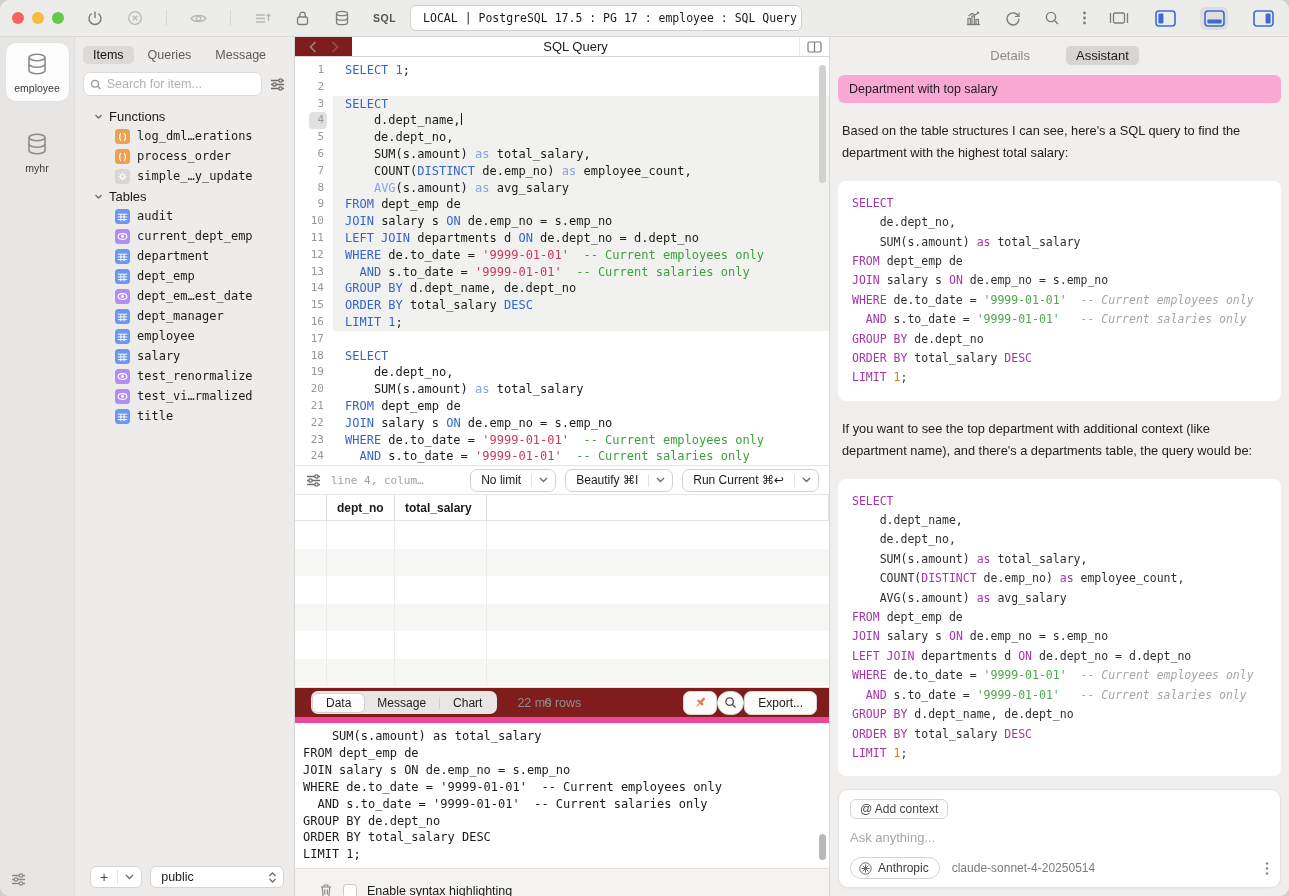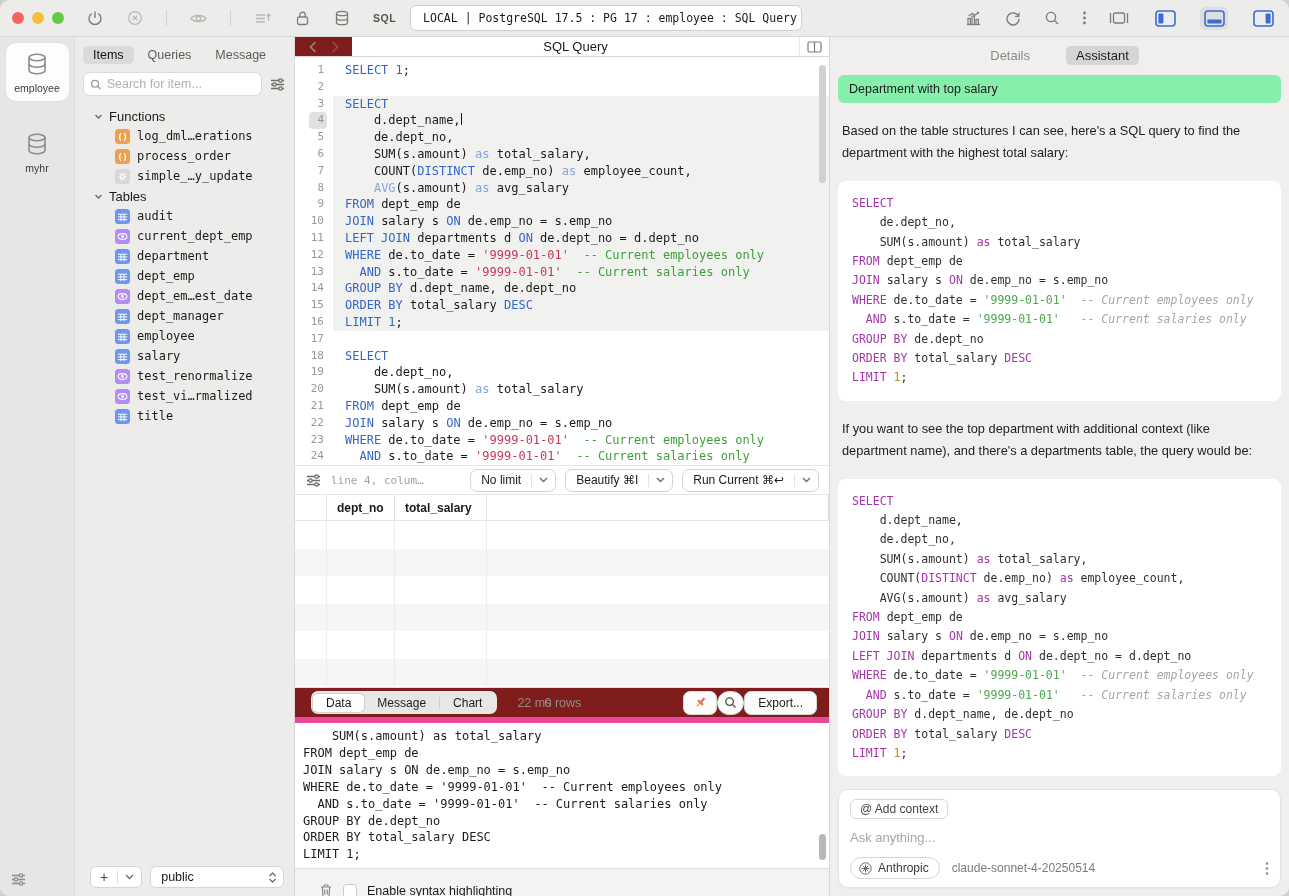--- a/index.html
+++ b/index.html
@@ -122,21 +122,21 @@
 
   .mfooter { height:44px; flex:none; background:#f4f3f2; border-top:1px solid #e2e1df; display:flex; align-items:center; gap:10px; padding:0 12px 0 24px; }
   .checkbox { width:14px; height:14px; background:#fff; border:1px solid #c9c8c6; border-radius:3.5px; }
   .cklabel { font-size:12.5px; color:#1b1b1b; }
 
   
   .right { flex:1; background:#f0efed; display:flex; flex-direction:column; overflow:hidden; }
   .rtabs { height:30px; flex:none; display:flex; align-items:center; justify-content:center; gap:26px; padding-top:6px; }
   .rtab { font-size:13px; color:#8b8a88; padding:2px 10px; border-radius:5px; }
   .rtab.active { background:#d6d5d3; color:#1b1b1b; }
-  .topic { margin:8px 8px 0; background:#86efac; border-radius:6px; padding:7px 11px; font-size:12.5px; color:#1c1c1e; }
+  .topic { margin:8px 8px 0; background:#f9a8d4; border-radius:6px; padding:7px 11px; font-size:12.5px; color:#1c1c1e; }
   .para { margin:17px 12px 0; font-size:12.8px; line-height:1.75; color:#222; }
   .codecard { margin:16px 8px 0; background:#fff; border-radius:8px; padding:13px 14px; overflow:hidden; }
   .cl { font-family:"DejaVu Sans Mono","Liberation Mono",monospace; font-size:11.5px; line-height:19.4px; white-space:pre; color:#2f2f33; }
   .a-kw { color:#a335a8; } .a-str { color:#4ca64c; } .a-num { color:#c08a1e; }
   .a-com { color:#a6a6aa; font-style:italic; }
   .composer { margin:12px 8px 8px; margin-top:auto; background:#fff; border:1px solid #e3e2e0; border-radius:10px;
               padding:9px 11px 8px; box-shadow:0 1px 2px rgba(0,0,0,.04); }
   .ctxpill { display:inline-block; border:1px solid #d6d5d3; border-radius:6px; padding:2px 9px; font-size:12px; color:#454442; }
   .askrow { margin-top:9px; }
   .askrow input { border:none; outline:none; width:100%; font-size:13px; color:#a21caf; background:transparent; }

